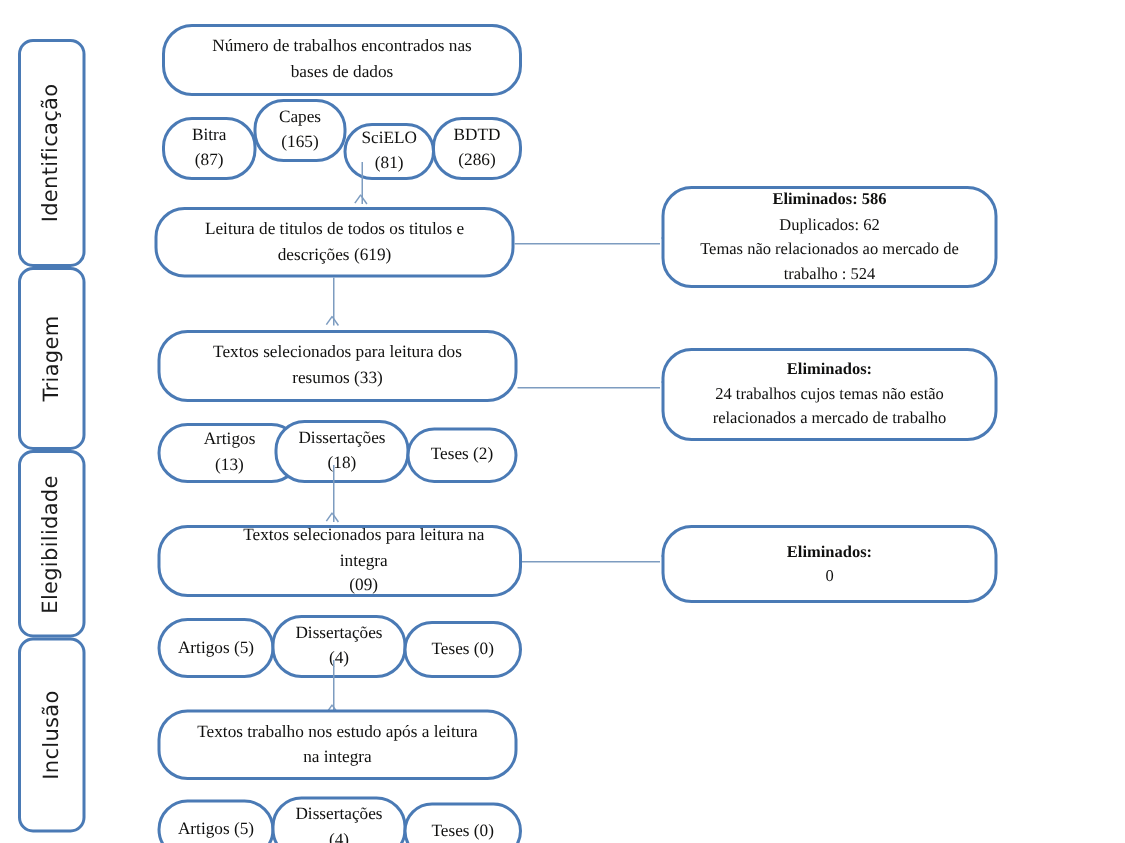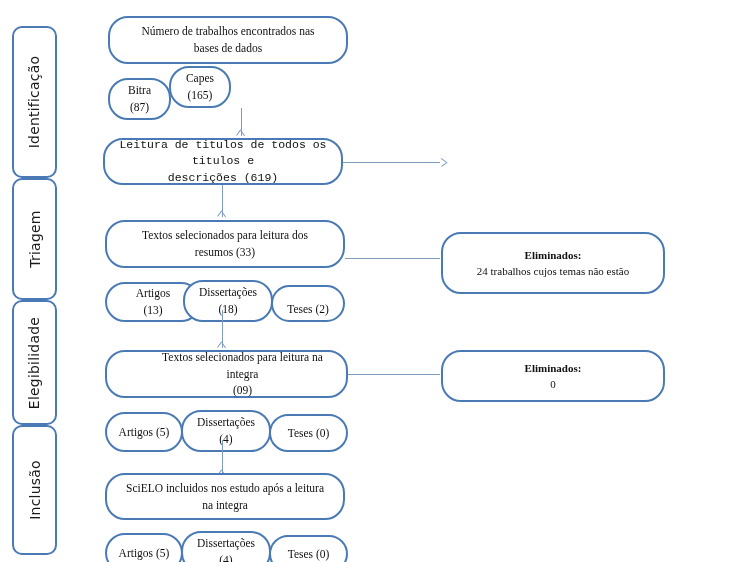--- a/index.html
+++ b/index.html
@@ -154,59 +154,74 @@
   </div>
 
   <div class="box subbox" style="left:108px; top:66px; width:63px; height:42px;">
     <span class="txt">Bitra
 (87)</span>
   </div>
   <div class="box subbox" style="left:169px; top:54px; width:62px; height:42px;">
     <span class="txt">Capes
 (165)</span>
   </div>
+  <div class="box subbox" style="left:229px; top:70px; width:61px; height:38px;">
+    <span class="txt">SciELO
+(81)</span>
+  </div>
+  <div class="box subbox" style="left:288px; top:66px; width:60px; height:42px;">
+    <span class="txt">BDTD
+(286)</span>
+  </div>
 
   <div class="vline" style="left:241px; top:108px; height:28px;"></div>
   <div class="arrow-down" style="left:241px; top:130px;"></div>
 
-  <div class="box" style="left:103px; top:138px; width:240px; height:47px;font-family:Liberation Mono, monospace;">
+  <div class="box" style="left:103px; top:138px; width:240px; height:47px;">
     <span class="txt">Leitura  de titulos  de todos os titulos  e
 descrições  (619)</span>
   </div>
 
   <div class="hline" style="left:343px; top:162px; width:97px;"></div>
   <div class="arrow-right" style="left:440px; top:162px;"></div>
 
+  <div class="box elim" style="left:441px; top:124px; width:224px; height:68px;">
+    <span class="hd">Eliminados:  586</span>
+    <span class="ln">Duplicados:  62</span>
+    <span class="ln">Temas  não relacionados  ao mercado  de</span>
+    <span class="ln">trabalho  : 524</span>
+  </div>
 
   <div class="vline" style="left:222px; top:185px; height:32px;"></div>
   <div class="arrow-down" style="left:222px; top:211px;"></div>
 
   <div class="box" style="left:105px; top:220px; width:240px; height:48px;justify-content:center;">
     <span class="txt">Textos  selecionados  para leitura  dos
 resumos (33)</span>
   </div>
 
   <div class="box subbox" style="left:105px; top:270px; width:96px; height:40px;">
     <span class="txt">Artigos
 (13)</span>
   </div>
   <div class="box subbox" style="left:183px; top:268px; width:90px; height:42px;">
     <span class="txt">Dissertações
 (18)</span>
   </div>
-  <div class="box subbox" style="left:271px; top:273px; width:74px; height:37px;align-items:flex-end;">
+  <div class="box subbox" style="left:271px; top:273px; width:74px; height:37px;">
     <span class="txt">Teses (2)</span>
   </div>
 
   <div class="hline" style="left:345px; top:258px; width:95px;"></div>
   <div class="arrow-right" style="left:440px; top:258px;"></div>
 
   <div class="box elim" style="left:441px; top:232px; width:224px; height:62px;">
     <span class="hd">Eliminados:</span>
     <span class="ln">24 trabalhos  cujos  temas  não estão</span>
+    <span class="ln">relacionados  a mercado  de trabalho</span>
   </div>
 
   <div class="vline" style="left:222px; top:310px; height:38px;"></div>
   <div class="arrow-down" style="left:222px; top:342px;"></div>
 
   <div class="box" style="left:105px; top:350px; width:243px; height:48px;padding-left:38px;">
     <span class="txt">Textos  selecionados  para leitura  na integra
 (09)</span>
   </div>
 
@@ -226,21 +241,21 @@
 
   <div class="box elim" style="left:441px; top:350px; width:224px; height:52px;">
     <span class="hd">Eliminados:</span>
     <span class="ln">0</span>
   </div>
 
   <div class="vline" style="left:222px; top:440px; height:36px;"></div>
   <div class="arrow-down" style="left:222px; top:470px;"></div>
 
   <div class="box" style="left:105px; top:473px; width:240px; height:47px;">
-    <span class="txt">SciELO  incluidos  nos estudo após a leitura
+    <span class="txt">Textos  trabalho  nos estudo após a leitura
 na integra</span>
   </div>
 
   <div class="box subbox" style="left:105px; top:521px; width:78px; height:40px;">
     <span class="txt">Artigos  (5)</span>
   </div>
   <div class="box subbox" style="left:181px; top:519px; width:90px; height:42px;">
     <span class="txt">Dissertações
 (4)</span>
   </div>

